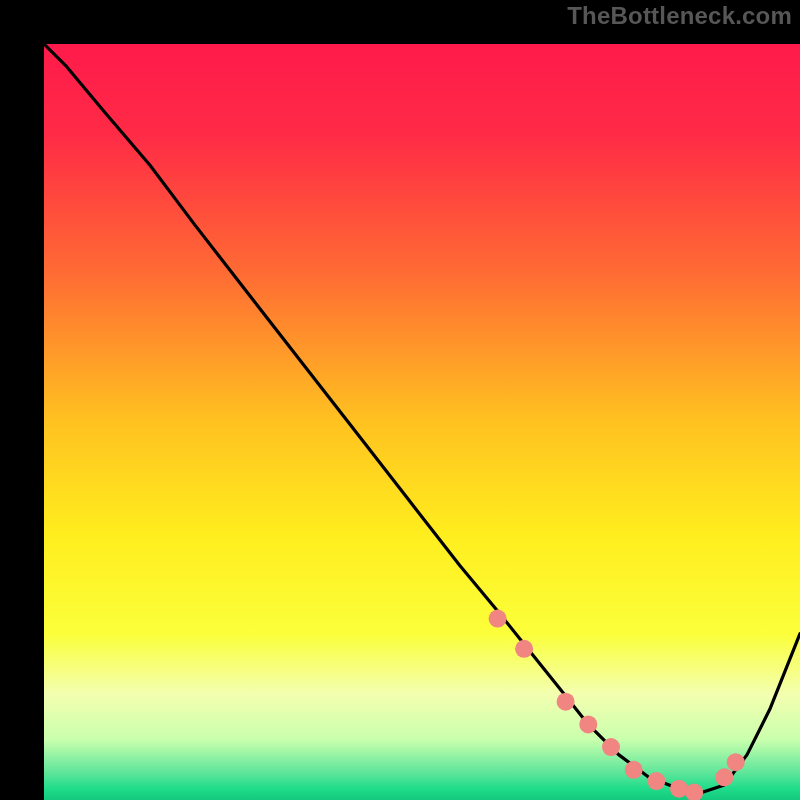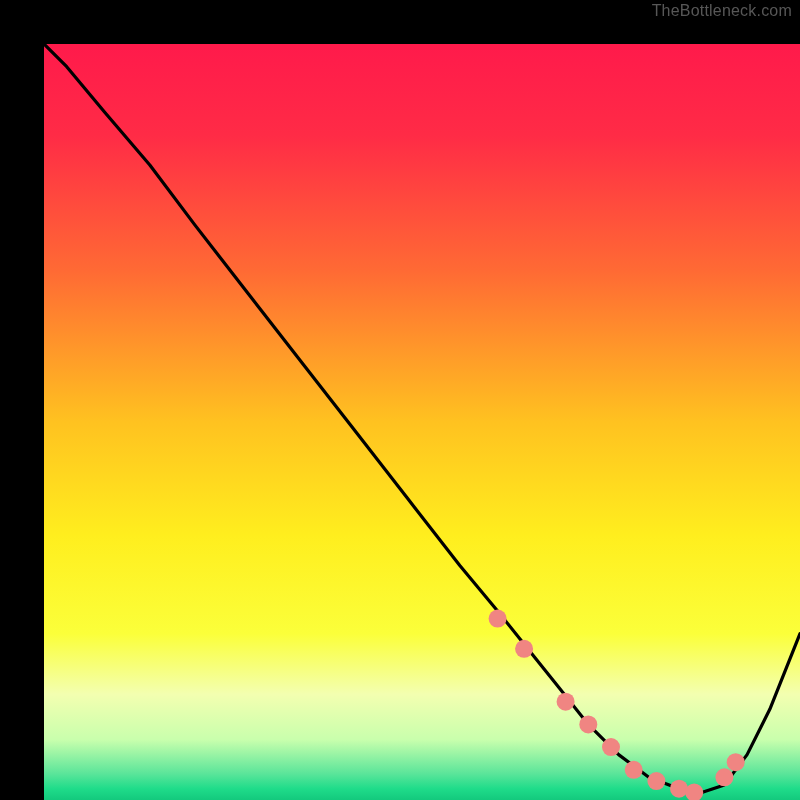--- a/index.html
+++ b/index.html
@@ -17,22 +17,22 @@
     top: 22px;
     width: 756px;
     height: 756px;
     background: #000;
   }
   .watermark {
     position: absolute;
     top: 2px;
     right: 8px;
     color: #575757;
-    font-size: 16px;
-    font-weight: 400;
+    font-size: 24px;
+    font-weight: 700;
     letter-spacing: 0.2px;
   }
   svg {
     position: absolute;
     left: 22px;
     top: 22px;
   }
 </style>
 </head>
 <body>

